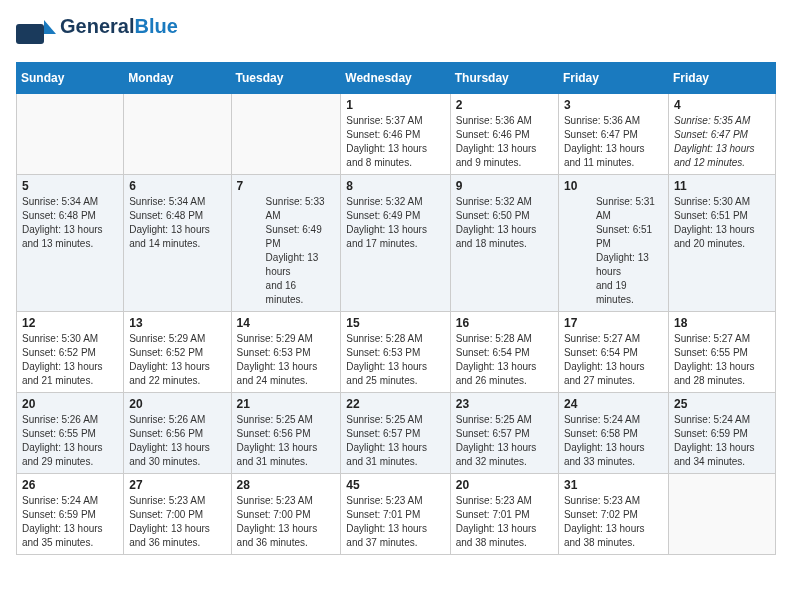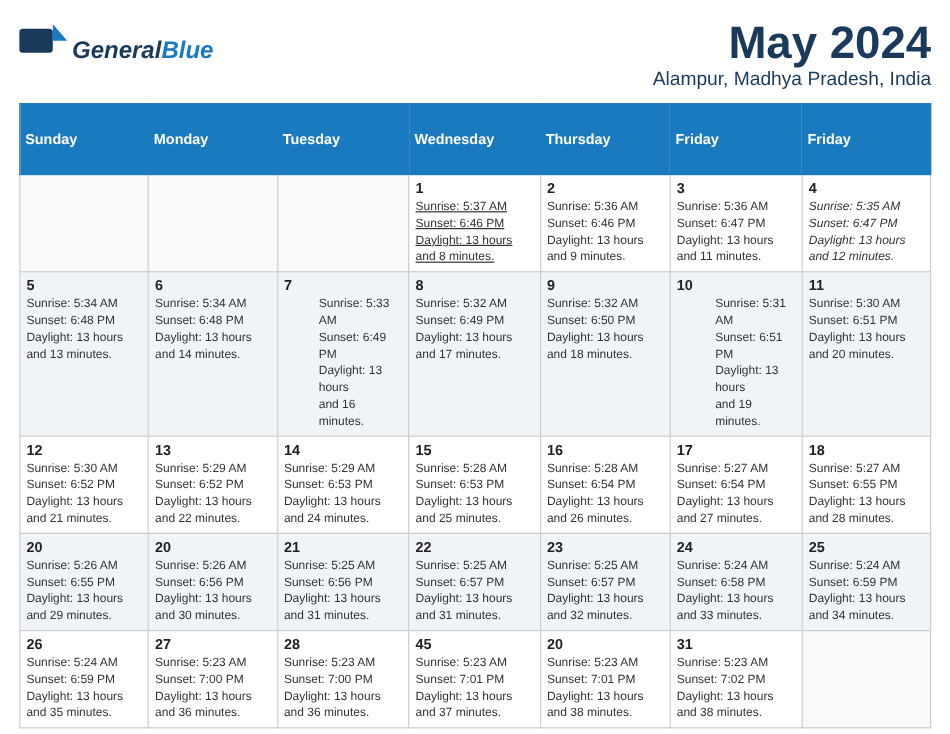--- a/index.html
+++ b/index.html
@@ -36,21 +36,21 @@
       font-weight: normal;
     }
     .calendar-table {
       width: 100%;
       border-collapse: collapse;
       font-size: 11px;
     }
     .calendar-table th {
       background-color: #1a7abf;
       color: #fff;
-      padding: 22px 4px;
+      padding: 8px 4px;
       text-align: left;
       font-size: 12px;
       font-weight: bold;
       border: 1px solid #1a7abf;
     }
     .calendar-table td {
       border: 1px solid #ccc;
       vertical-align: top;
       padding: 4px 5px;
       width: 113px;
@@ -74,39 +74,35 @@
     }
     .empty-cell {
       background: #f9f9f9 !important;
     }
   </style>
 </head>
 <body>
 
 <div class="header-section">
   <div class="logo">
-    <div style="display:flex; align-items:flex-end; gap:4px;font-style:italic;">
+    <div style="display:flex; align-items:flex-start; gap:4px;">
       <div style="position:relative; width:40px; height:36px;">
         <svg width="40" height="36" viewBox="0 0 40 36">
           <rect x="0" y="8" width="28" height="20" rx="3" fill="#1a3a5c"></rect>
           <polygon points="28,4 40,18 28,18" fill="#1a7abf"></polygon>
           <rect x="0" y="8" width="28" height="20" rx="3" fill="none" stroke="#1a3a5c" stroke-width="0"></rect>
         </svg>
       </div>
       <div>
         <div style="font-size:20px; font-weight:bold; line-height:1;">
           <span style="color:#1a3a5c;">General</span><span style="color:#1a7abf;">Blue</span>
         </div>
       </div>
     </div>
   </div>
-  <div class="title-section">
-    <div class="month-title">May 2024</div>
-    <div class="location-title">Alampur, Madhya Pradesh, India</div>
-  </div>
 </div>
 
 <table class="calendar-table">
   <thead>
     <tr>
     <th>Sunday</th>
         <th>Monday</th>
         <th>Tuesday</th>
         <th>Wednesday</th>
         <th>Thursday</th>
@@ -114,21 +110,21 @@
         <th>Friday</th>
       </tr>
   </thead>
   <tbody id="calendar-body">
   <tr>
         <td class="empty-cell"></td>
         <td class="empty-cell"></td>
         <td class="empty-cell"></td>
         <td>
           <span class="day-number">1</span>
-          <div class="day-info" style="white-space: pre-line; text-decoration: underline;">Sunrise: 5:37 AM
+          <div class="day-info" style="white-space: pre-line;">Sunrise: 5:37 AM
 Sunset: 6:46 PM
 Daylight: 13 hours
 and 8 minutes.</div>
         </td>
         <td>
           <span class="day-number">2</span>
           <div class="day-info" style="white-space: pre-line;">Sunrise: 5:36 AM
 Sunset: 6:46 PM
 Daylight: 13 hours
 and 9 minutes.</div>

